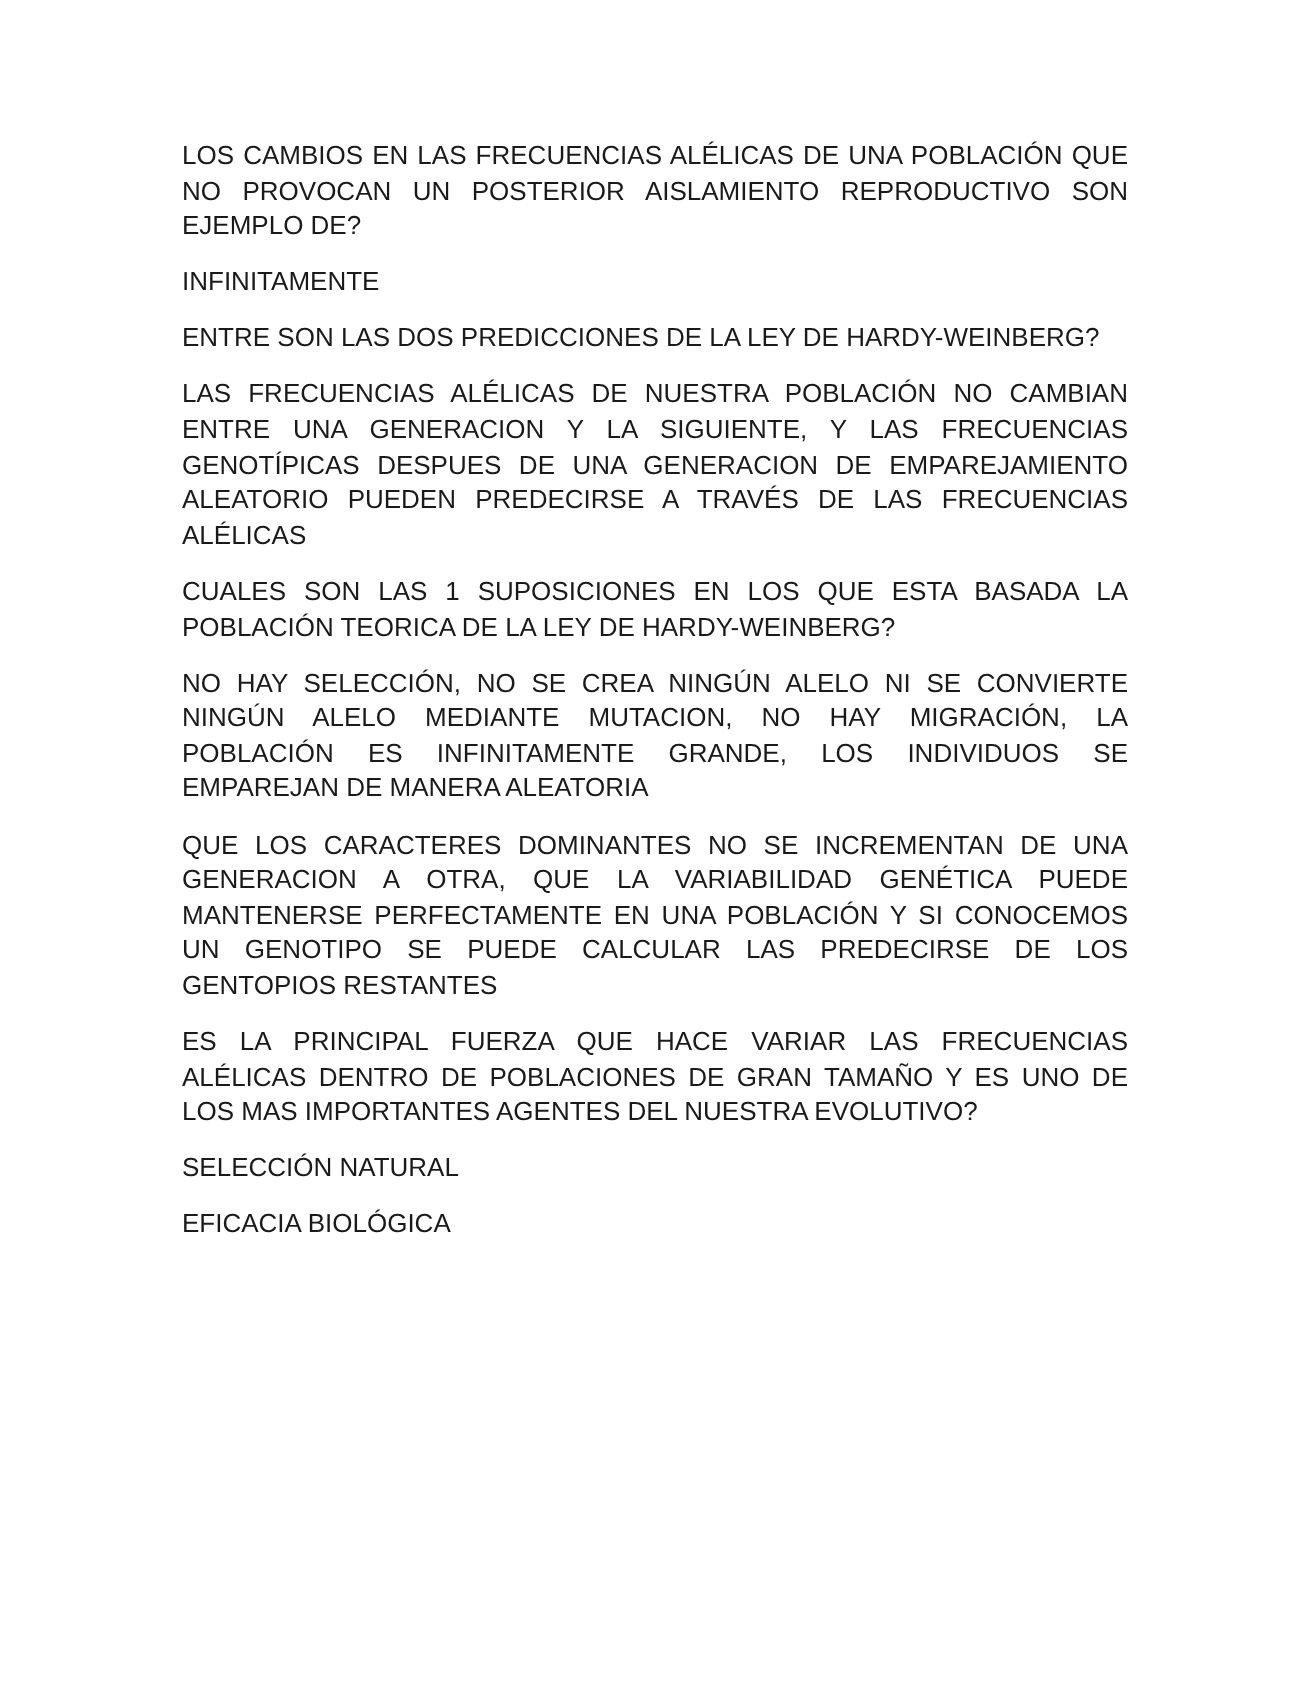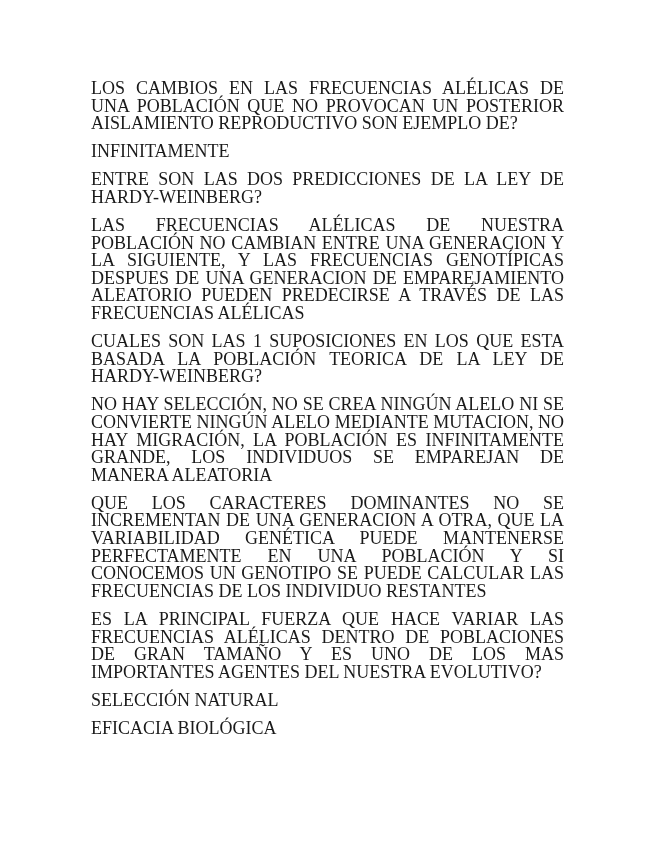--- a/index.html
+++ b/index.html
@@ -9,24 +9,24 @@
     }
     body {
       width: 655px;
       height: 848px;
       position: relative;
       overflow: hidden;
     }
     .page {
       position: absolute;
       left: 91px;
-      top: 80px;
+      top: 69px;
       width: 473px;
-      font-family: Liberation Serif, serif;
-      font-size: 18px;
+      font-family: Liberation Sans, sans-serif;
+      font-size: 13px;
       line-height: 17.6px;
       color: #1a1a1a;
     }
     .para {
       margin: 0 0 10.5px 0;
       text-align: justify;
       text-align-last: left;
       letter-spacing: 0px;
     }
     .para.answer {}
@@ -35,17 +35,17 @@
 </head>
 <body>
 
 <div class="page">
   <p class="para question">LOS CAMBIOS EN LAS FRECUENCIAS ALÉLICAS DE UNA POBLACIÓN QUE NO PROVOCAN UN POSTERIOR AISLAMIENTO REPRODUCTIVO SON EJEMPLO DE?</p>
   <p class="para answer">INFINITAMENTE</p>
   <p class="para question">ENTRE SON LAS DOS PREDICCIONES DE LA LEY DE HARDY-WEINBERG?</p>
   <p class="para answer">LAS FRECUENCIAS ALÉLICAS DE NUESTRA POBLACIÓN NO CAMBIAN ENTRE UNA GENERACION Y LA SIGUIENTE, Y LAS FRECUENCIAS GENOTÍPICAS DESPUES DE UNA GENERACION DE EMPAREJAMIENTO ALEATORIO PUEDEN PREDECIRSE A TRAVÉS DE LAS FRECUENCIAS ALÉLICAS</p>
   <p class="para question">CUALES SON LAS 1 SUPOSICIONES EN LOS QUE ESTA BASADA LA POBLACIÓN TEORICA DE LA LEY DE HARDY-WEINBERG?</p>
   <p class="para answer">NO HAY SELECCIÓN, NO SE CREA NINGÚN ALELO NI SE CONVIERTE NINGÚN ALELO MEDIANTE MUTACION, NO HAY MIGRACIÓN, LA POBLACIÓN ES INFINITAMENTE GRANDE, LOS INDIVIDUOS SE EMPAREJAN DE MANERA ALEATORIA</p>
-  <p class="para answer">QUE LOS CARACTERES DOMINANTES NO SE INCREMENTAN DE UNA GENERACION A OTRA, QUE LA VARIABILIDAD GENÉTICA PUEDE MANTENERSE PERFECTAMENTE EN UNA POBLACIÓN Y SI CONOCEMOS UN GENOTIPO SE PUEDE CALCULAR LAS FRECUENCIAS DE LOS INDIVIDUO RESTANTES</p>
+  <p class="para answer">QUE LOS CARACTERES DOMINANTES NO SE INCREMENTAN DE UNA GENERACION A OTRA, QUE LA VARIABILIDAD GENÉTICA PUEDE MANTENERSE PERFECTAMENTE EN UNA POBLACIÓN Y SI CONOCEMOS UN GENOTIPO SE PUEDE CALCULAR LAS PREDECIRSE DE LOS GENTOPIOS RESTANTES</p>
   <p class="para question">ES LA PRINCIPAL FUERZA QUE HACE VARIAR LAS FRECUENCIAS ALÉLICAS DENTRO DE POBLACIONES DE GRAN TAMAÑO  Y ES UNO DE LOS MAS IMPORTANTES AGENTES DEL NUESTRA EVOLUTIVO?</p>
   <p class="para answer">SELECCIÓN NATURAL</p>
   <p class="para answer">EFICACIA BIOLÓGICA</p>
 </div>
 
 </body></html>

